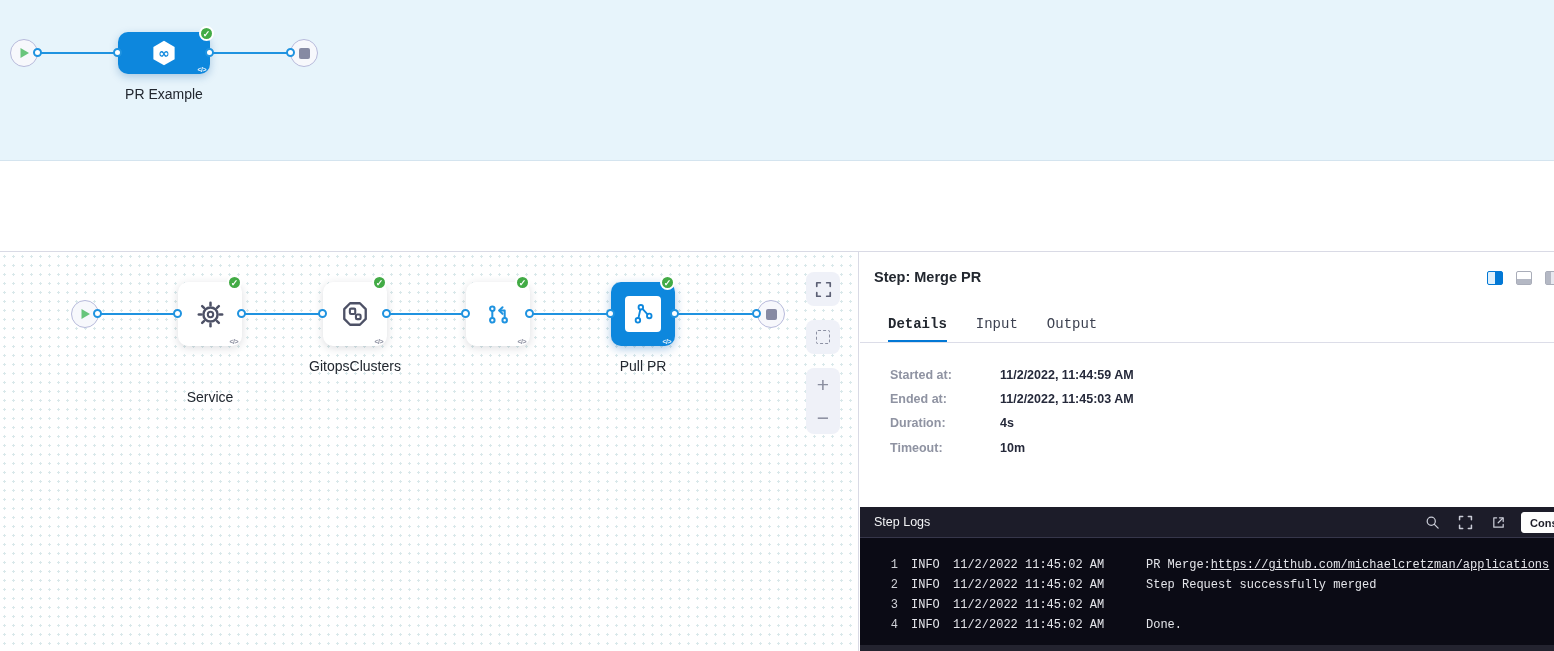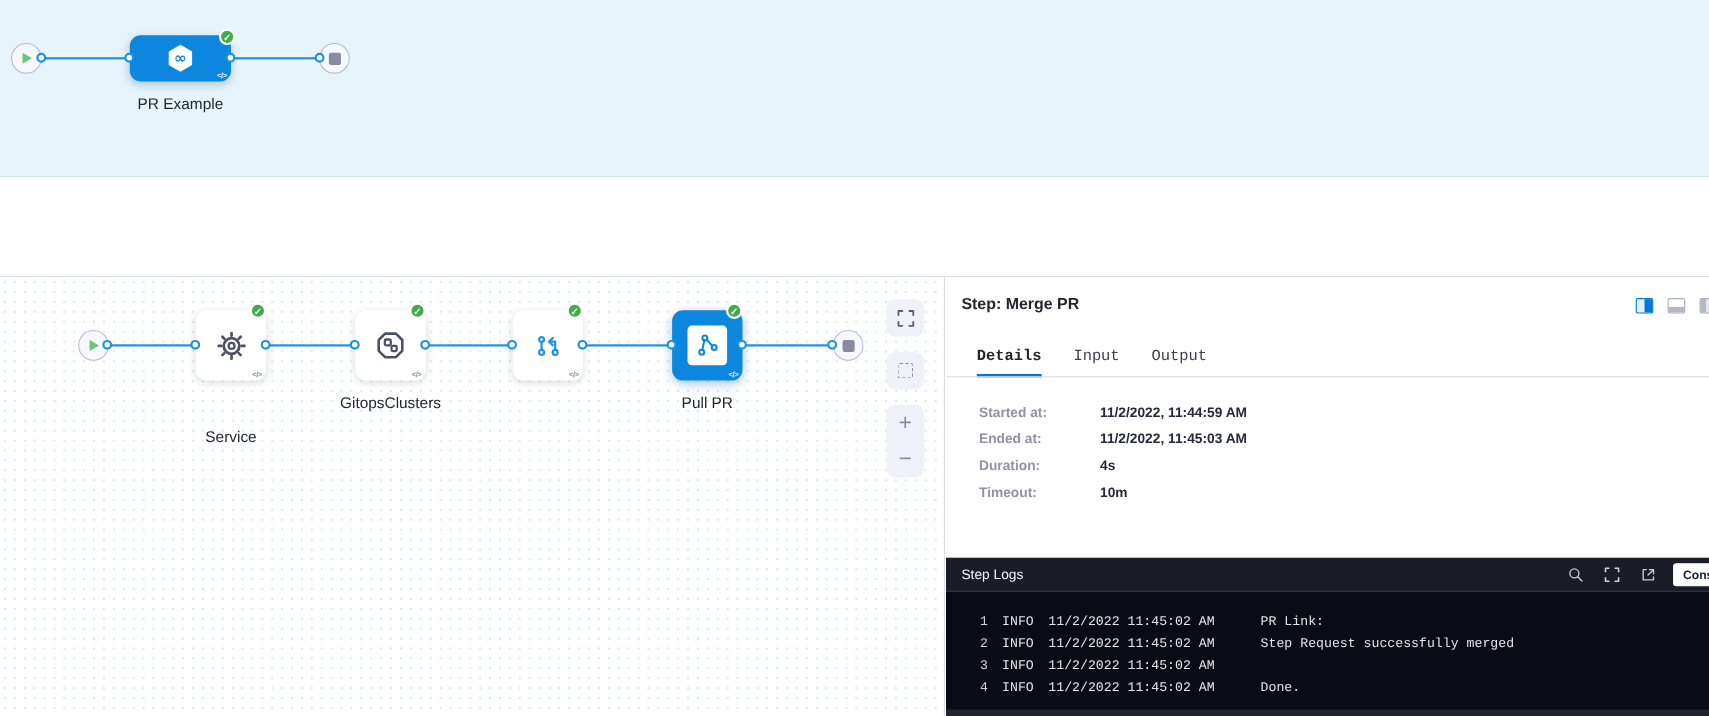--- a/index.html
+++ b/index.html
@@ -296,21 +296,22 @@
       </svg>
     </div>
     <div class="console-btn">Conso</div>
   </div>
 
   <div class="logs-body">
     <div class="log-line" style="top:17px;">
       <span class="l-num">1</span>
       <span class="l-level">INFO</span>
       <span class="l-time">11/2/2022 11:45:02 AM</span>
-      <span class="l-msg">PR Link: </span>
+      <span class="l-msg">PR Merge: </span>
+        <span class="l-link">https://github.com/michaelcretzman/applications</span>
     </div>
     <div class="log-line" style="top:37px;">
       <span class="l-num">2</span>
       <span class="l-level">INFO</span>
       <span class="l-time">11/2/2022 11:45:02 AM</span>
       <span class="l-msg">Step Request successfully merged</span>
     </div>
     <div class="log-line" style="top:57px;">
       <span class="l-num">3</span>
       <span class="l-level">INFO</span>

